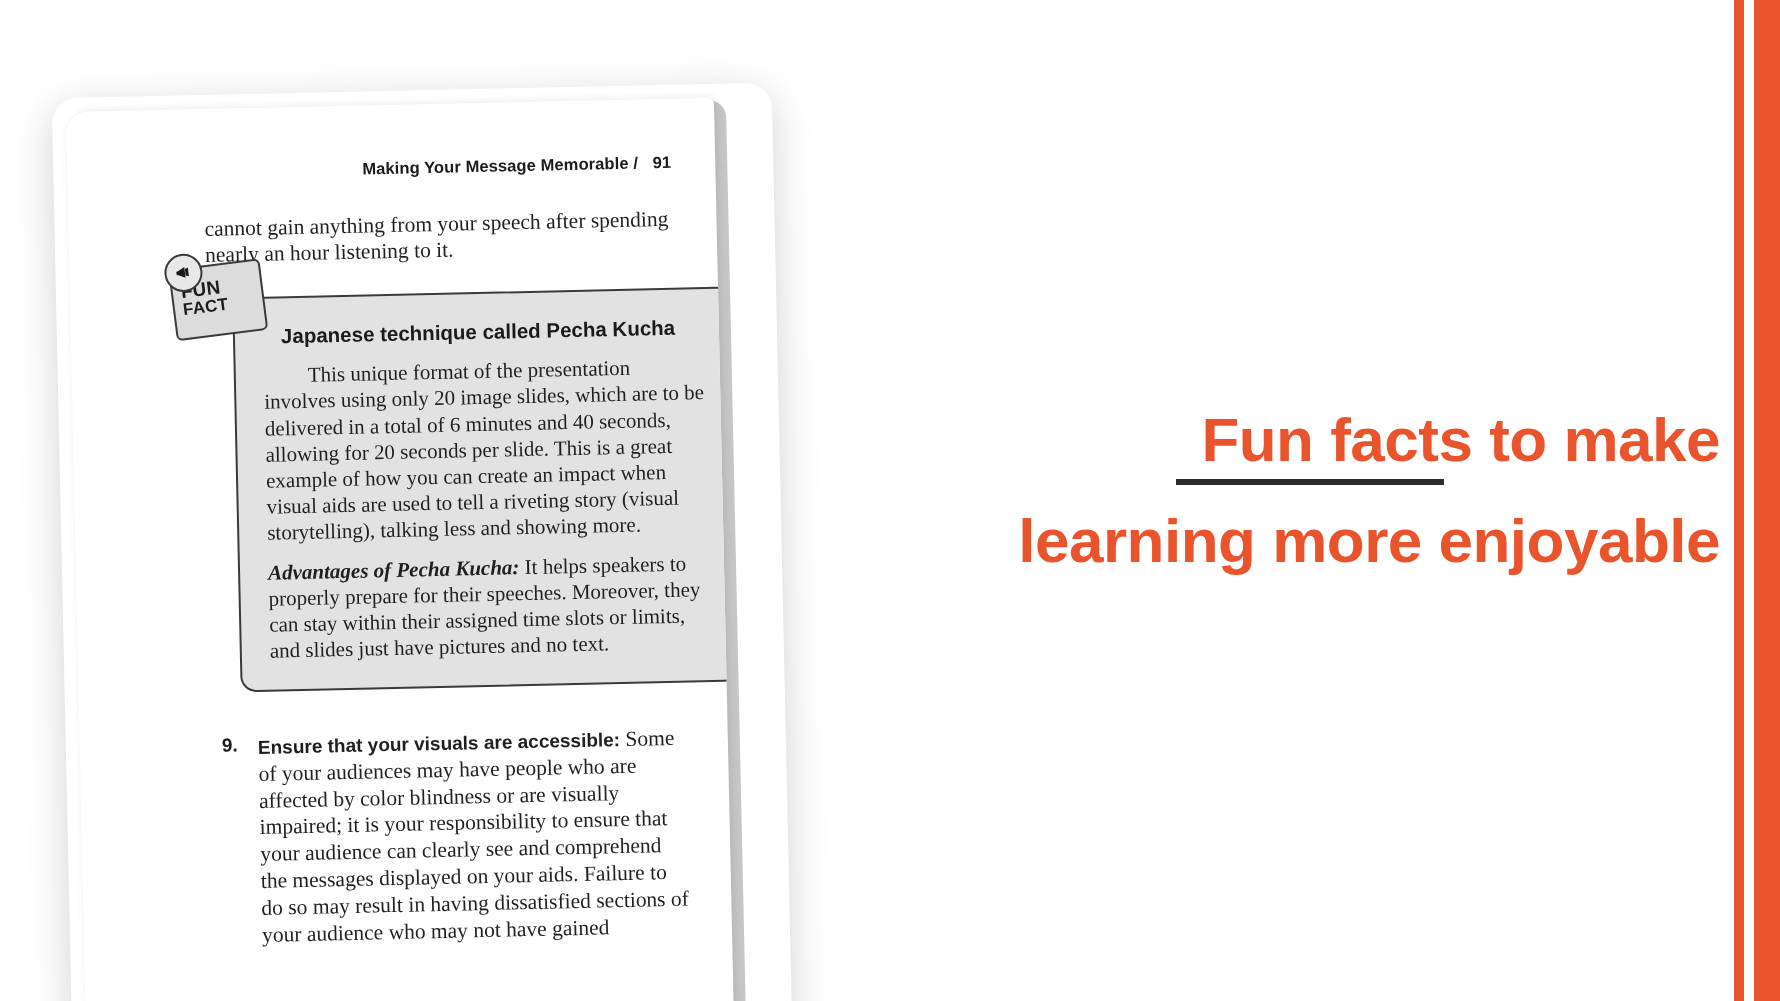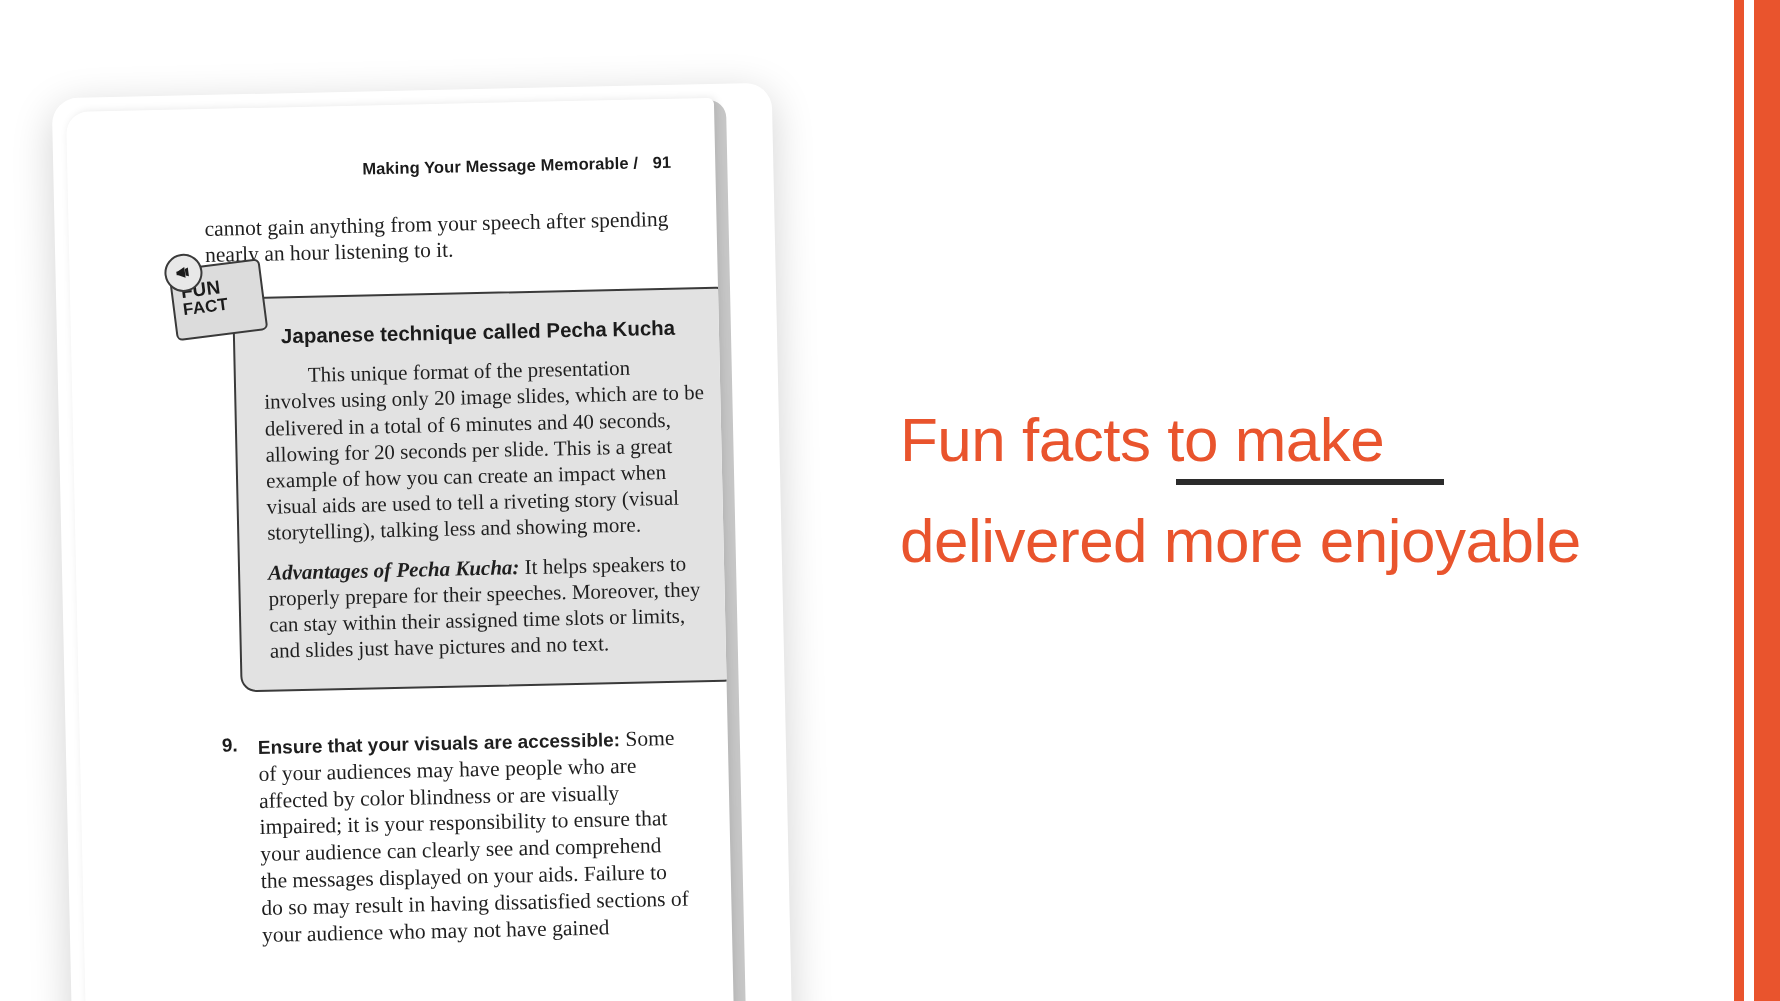--- a/index.html
+++ b/index.html
@@ -25,23 +25,23 @@
   }
   .edge-strip.outer { right: 0; }
   .edge-strip.inner { right: 36px; width: 10px; }
 
   
   .promo {
     position: absolute;
     left: 900px;
     top: 400px;
     width: 820px;
-    text-align: left;
+    text-align: right;
     color: #e9542d;
-    font-weight: 400;
+    font-weight: 700;
     font-size: 62px;
     line-height: 1.28;
     letter-spacing: -0.5px;
   }
   .promo-line1 { display: block; position: relative; }
   .promo-underline {
     position: absolute;
     left: 50%;
     transform: translateX(-50%);
     bottom: -6px;
@@ -286,17 +286,17 @@
       </div>
     </div>
   </div>
 </div>
 
 <div class="promo">
   <span class="promo-line1">
     <span>Fun facts to make</span>
     <span class="promo-underline"></span>
   </span>
-  <span class="promo-line2">delivered more enjoyable</span>
+  <span class="promo-line2">learning more enjoyable</span>
 </div>
 
 <div class="edge-strip inner"></div>
 <div class="edge-strip outer"></div>
 
 </body></html>

